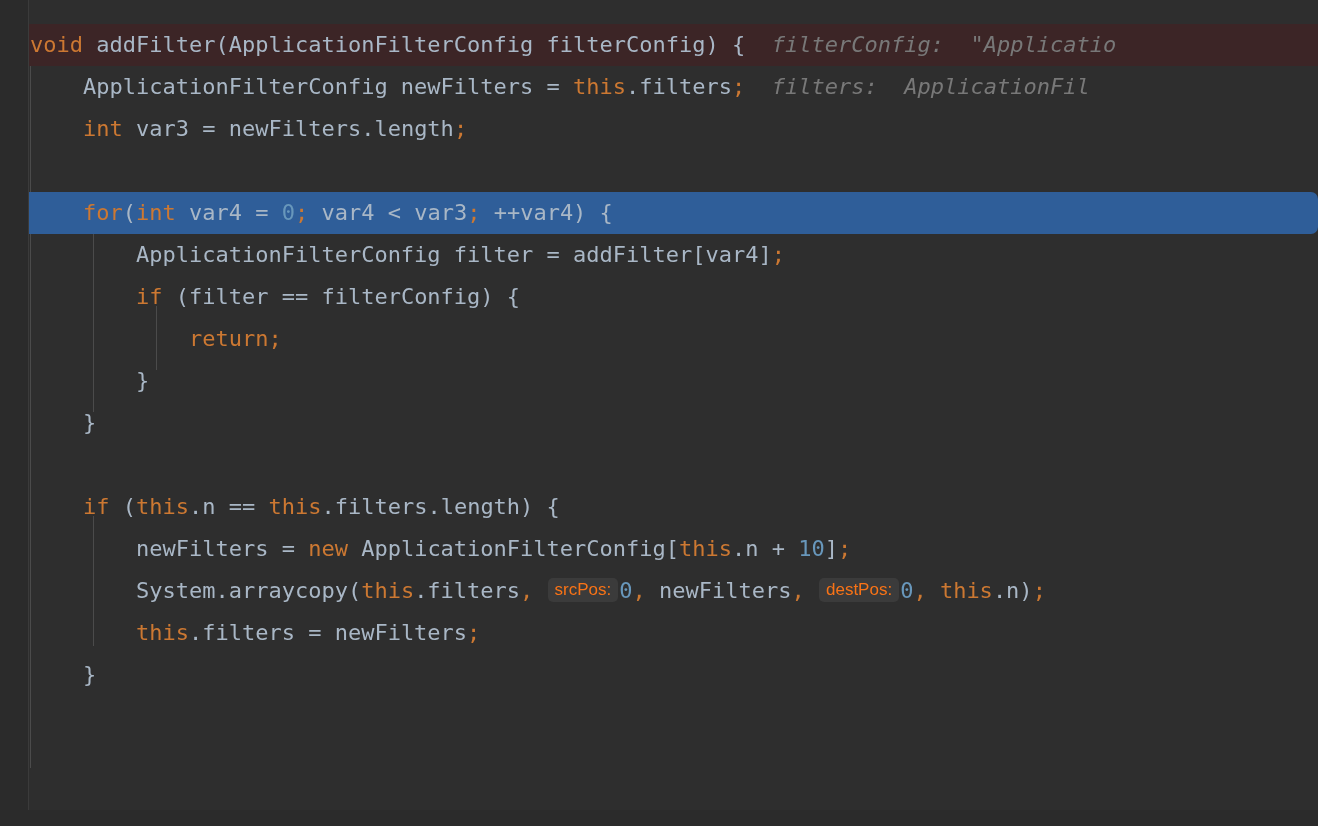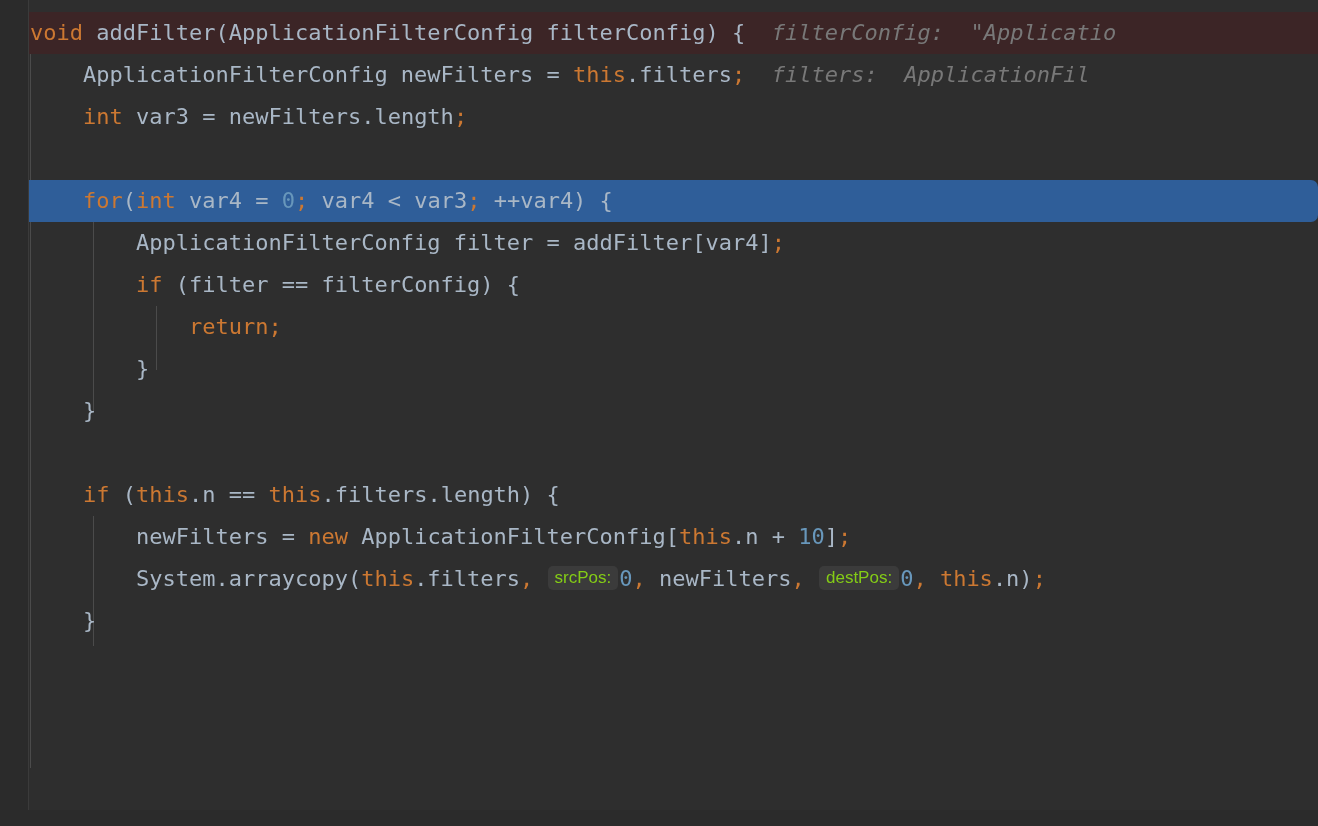--- a/index.html
+++ b/index.html
@@ -47,21 +47,21 @@
     left: 0; top: 810px;
     width: 1318px;
     height: 16px;
     background: #2b2b2b;
     z-index: 6;
   }
 
   
   .code-area {
     position: absolute;
-    left: 0; top: 12px;
+    left: 0; top: 24px;
     width: 1318px;
     z-index: 2;
   }
 
   .line {
     position: relative;
     height: 42px;
     line-height: 42px;
     white-space: pre;
     font-size: 22px;
@@ -98,21 +98,21 @@
   .hint {
     color: #787878;
     font-style: italic;
     font-size: 22px;
   }
 
   
   .pchip {
     display: inline-block;
     background: #3b3b3b;
-    color: #84cc16;
+    color: #f97316;
     font-family: "Liberation Sans", sans-serif;
     font-style: normal;
     font-size: 17px;
     line-height: 24px;
     height: 24px;
     border-radius: 5px;
     padding: 0 7px;
     vertical-align: 3px;
     margin: 0 1px;
   }
@@ -162,20 +162,21 @@
     <div class="line"><span class="txt">    <span class="id">}</span></span></div>
 
     <div class="line"><span class="txt"> </span></div>
 
     <div class="line"><span class="txt">    <span class="kw">if</span><span class="id"> (</span><span class="kw">this</span><span class="id">.n == </span><span class="kw">this</span><span class="id">.filters.length) {</span></span></div>
 
     <div class="line"><span class="txt">        <span class="id">newFilters = </span><span class="kw">new</span><span class="id"> ApplicationFilterConfig[</span><span class="kw">this</span><span class="id">.n + </span><span class="num">10</span><span class="id">]</span><span class="semi">;</span></span></div>
 
     <div class="line"><span class="txt">        <span class="id">System.arraycopy(</span><span class="kw">this</span><span class="id">.filters</span><span class="semi">,</span> <span class="pchip">srcPos:</span><span class="num">0</span><span class="semi">,</span><span class="id"> newFilters</span><span class="semi">,</span> <span class="pchip">destPos:</span><span class="num">0</span><span class="semi">,</span><span class="kw"> this</span><span class="id">.n)</span><span class="semi">;</span></span></div>
 
+    <div class="line"><span class="txt">        <span class="kw">this</span><span class="id">.filters = newFilters</span><span class="semi">;</span></span></div>
 
     <div class="line"><span class="txt">    <span class="id">}</span></span></div>
 
     <div class="line"><span class="txt"> </span></div>
 
 
     <div class="line"><span class="txt" style="padding-left:0px;"><span class="id">}</span><span class="caret"></span></span></div>
 
   </div>
 

